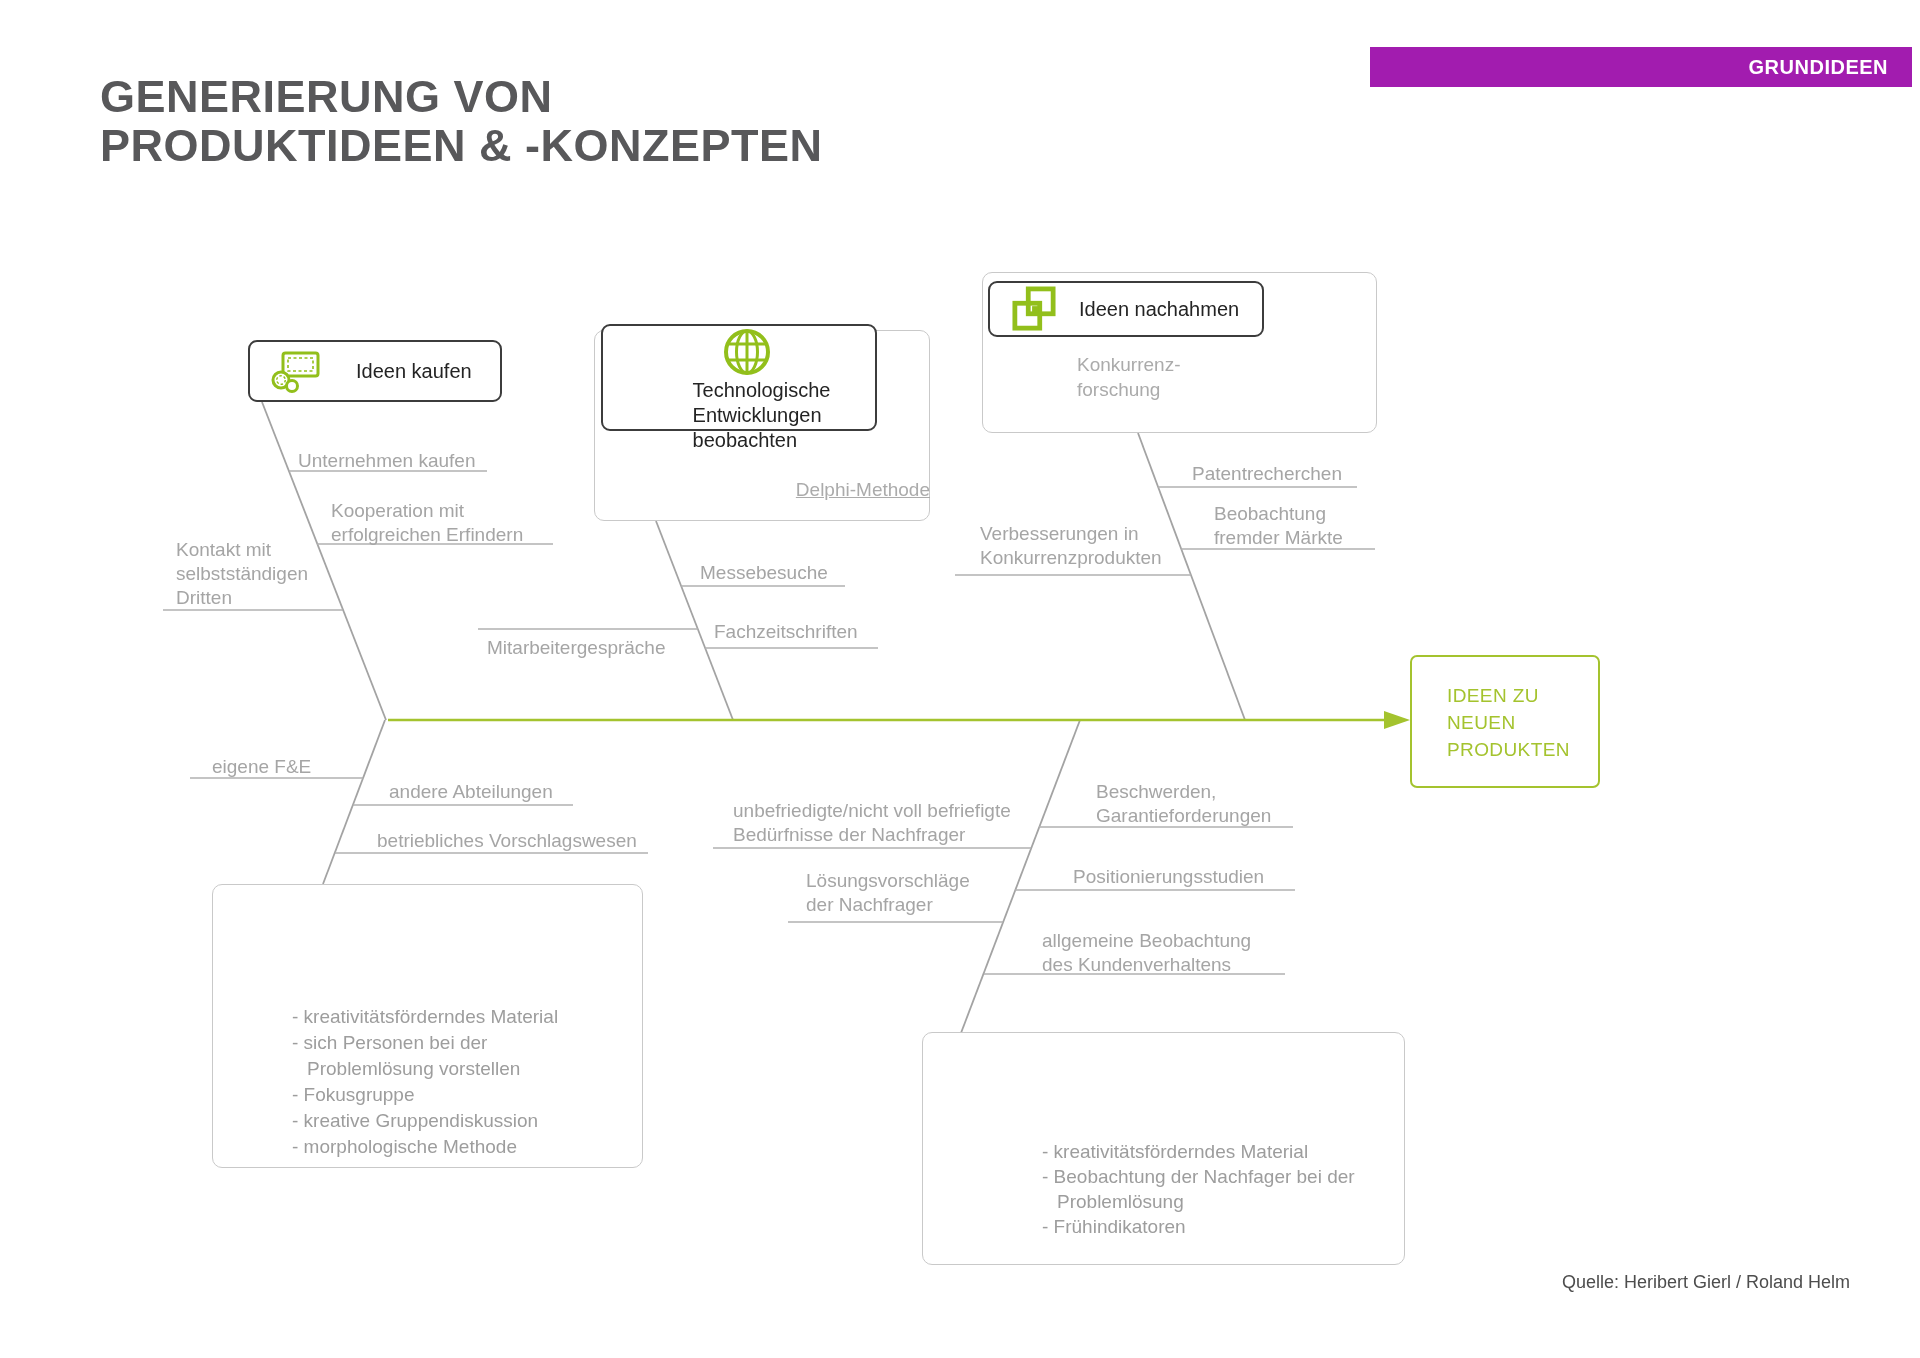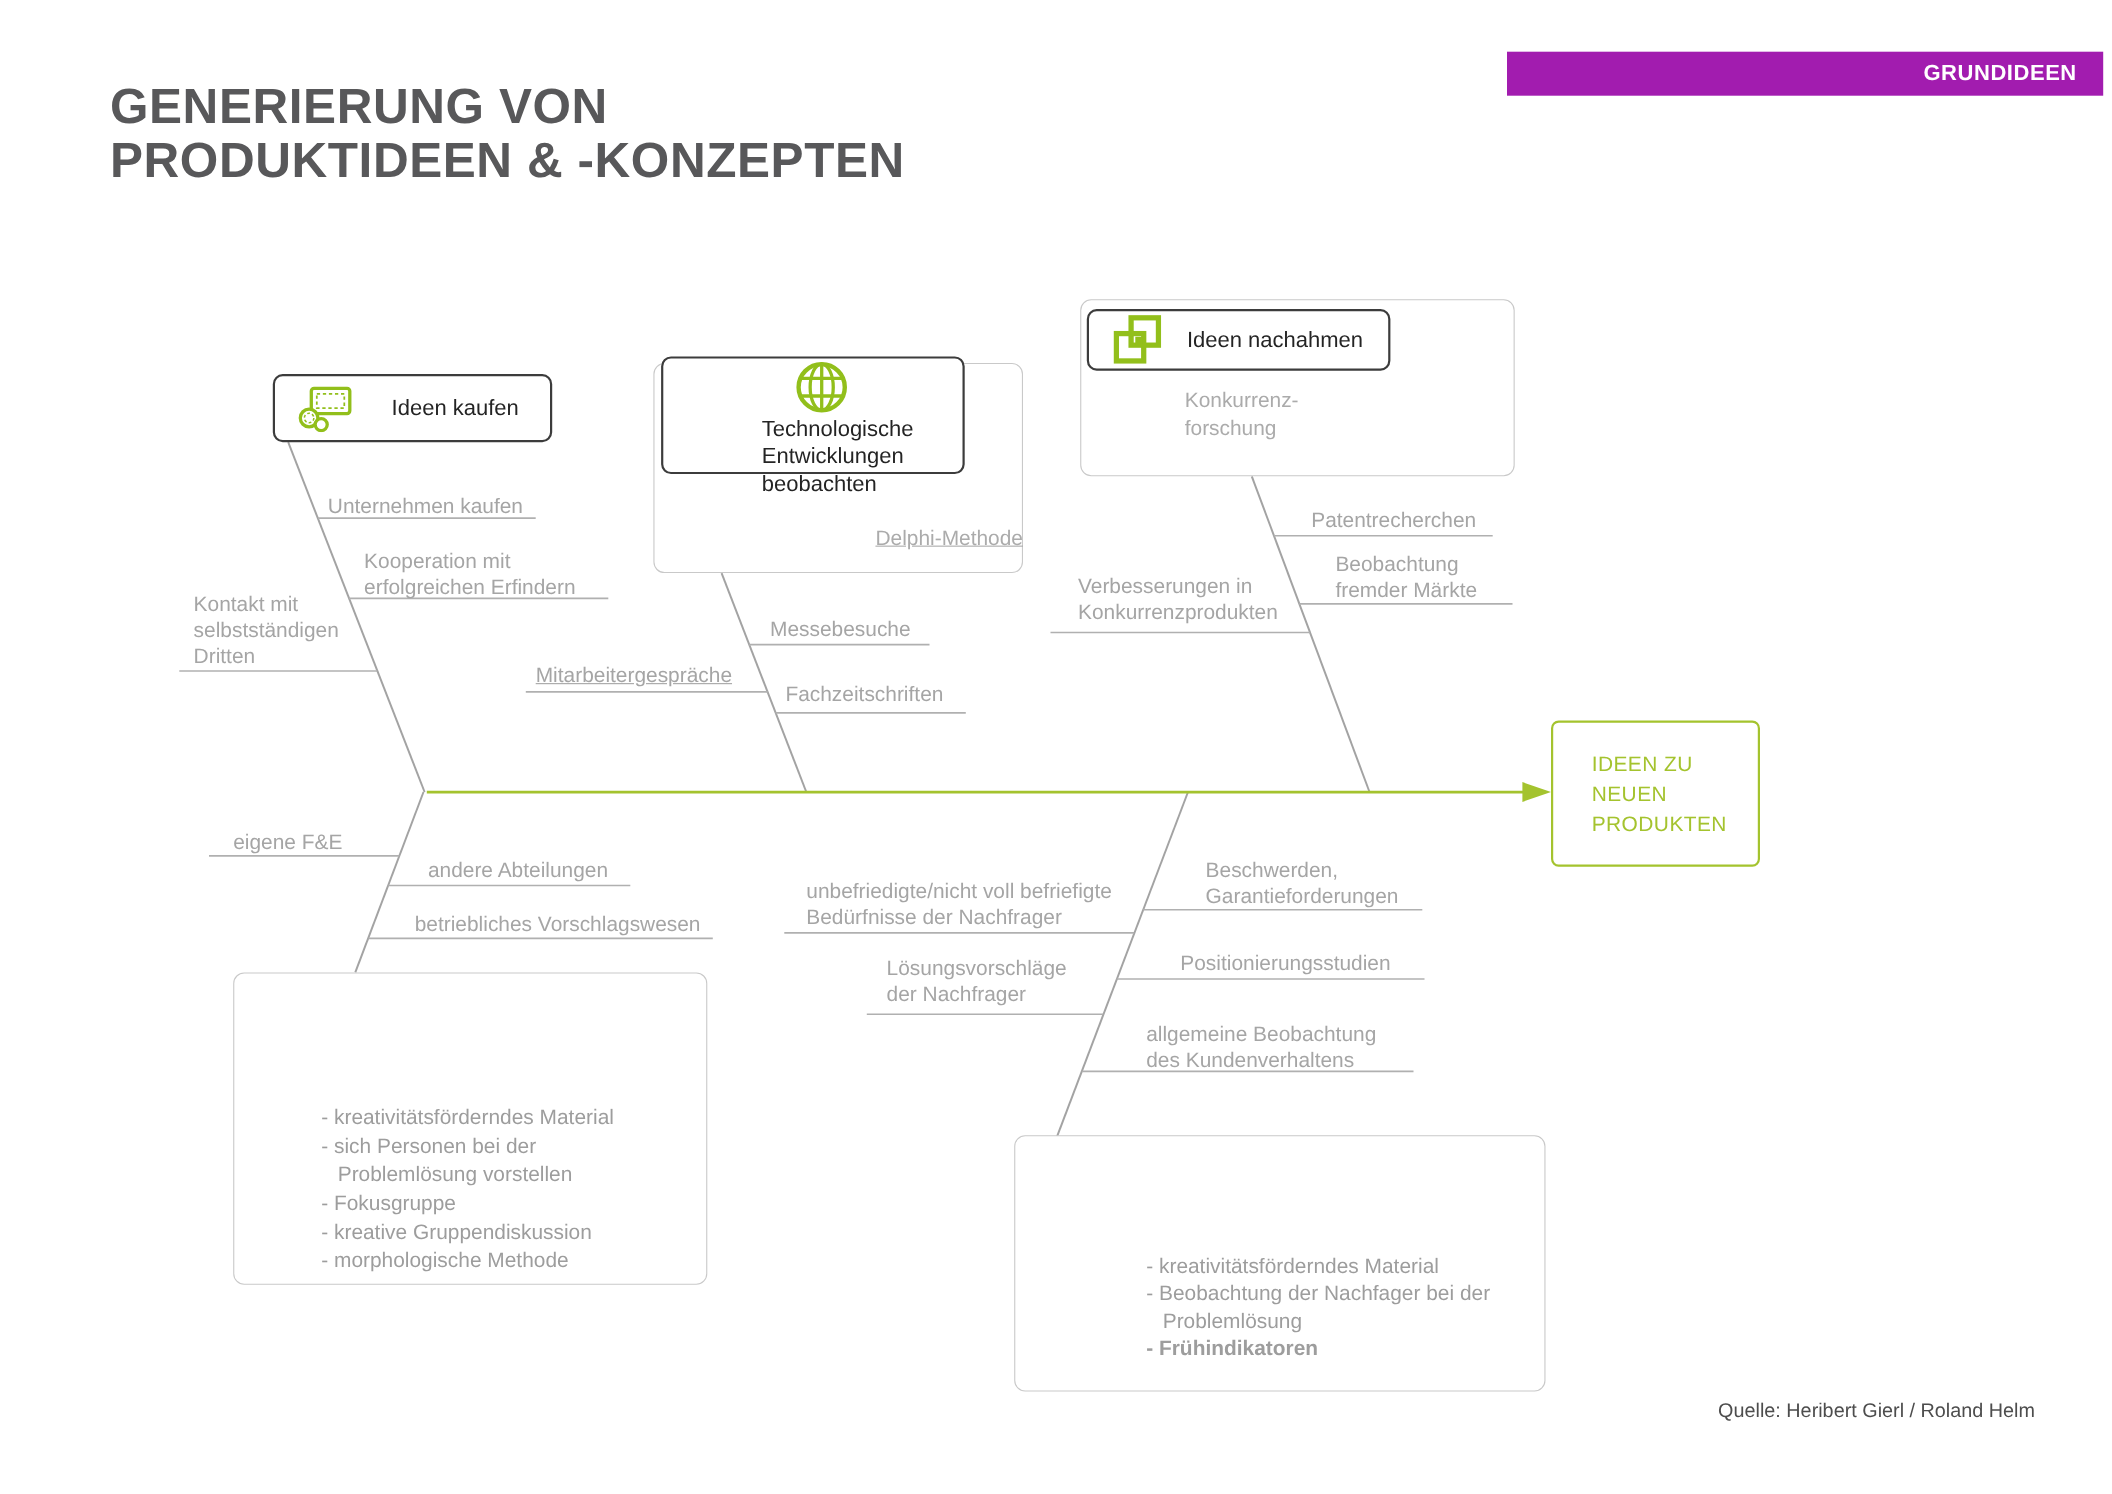--- a/index.html
+++ b/index.html
@@ -113,32 +113,32 @@
     <div class="bullet">- Fokusgruppe</div>
     <div class="bullet">- kreative Gruppendiskussion</div>
     <div class="bullet">- morphologische Methode</div>
   </div>
 
   <div class="container" style="left:922px;top:1032px;width:483px;height:233px;"></div>
   <div class="bullets" style="left:1042px;top:1139px;width:370px;">
     <div class="bullet" style="line-height:25px;">- kreativitätsförderndes Material</div>
     <div class="bullet" style="line-height:25px;">- Beobachtung der Nachfager bei der
 Problemlösung</div>
-    <div class="bullet" style="line-height:25px;font-weight:bold;">- Frühindikatoren</div>
+    <div class="bullet" style="line-height:25px;">- Frühindikatoren</div>
   </div>
 
   <div class="lbl" style="left:298px;top:449px;">Unternehmen kaufen</div>
   <div class="lbl" style="left:331px;top:499px;">Kooperation mit
 erfolgreichen Erfindern</div>
   <div class="lbl" style="left:176px;top:538px;">Kontakt mit
 selbstständigen
 Dritten</div>
 
   <div class="lbl" style="left:700px;top:561px;">Messebesuche</div>
-  <div class="lbl" style="left:487px;top:603px;text-decoration:underline;">Mitarbeitergespräche</div>
+  <div class="lbl" style="left:487px;top:636px;">Mitarbeitergespräche</div>
   <div class="lbl" style="left:714px;top:620px;">Fachzeitschriften</div>
 
   <div class="lbl" style="left:1192px;top:462px;">Patentrecherchen</div>
   <div class="lbl" style="left:1214px;top:502px;">Beobachtung
 fremder Märkte</div>
   <div class="lbl" style="left:980px;top:522px;">Verbesserungen in
 Konkurrenzprodukten</div>
 
   <div class="lbl" style="left:212px;top:755px;">eigene F&amp;E</div>
   <div class="lbl" style="left:389px;top:780px;">andere Abteilungen</div>

